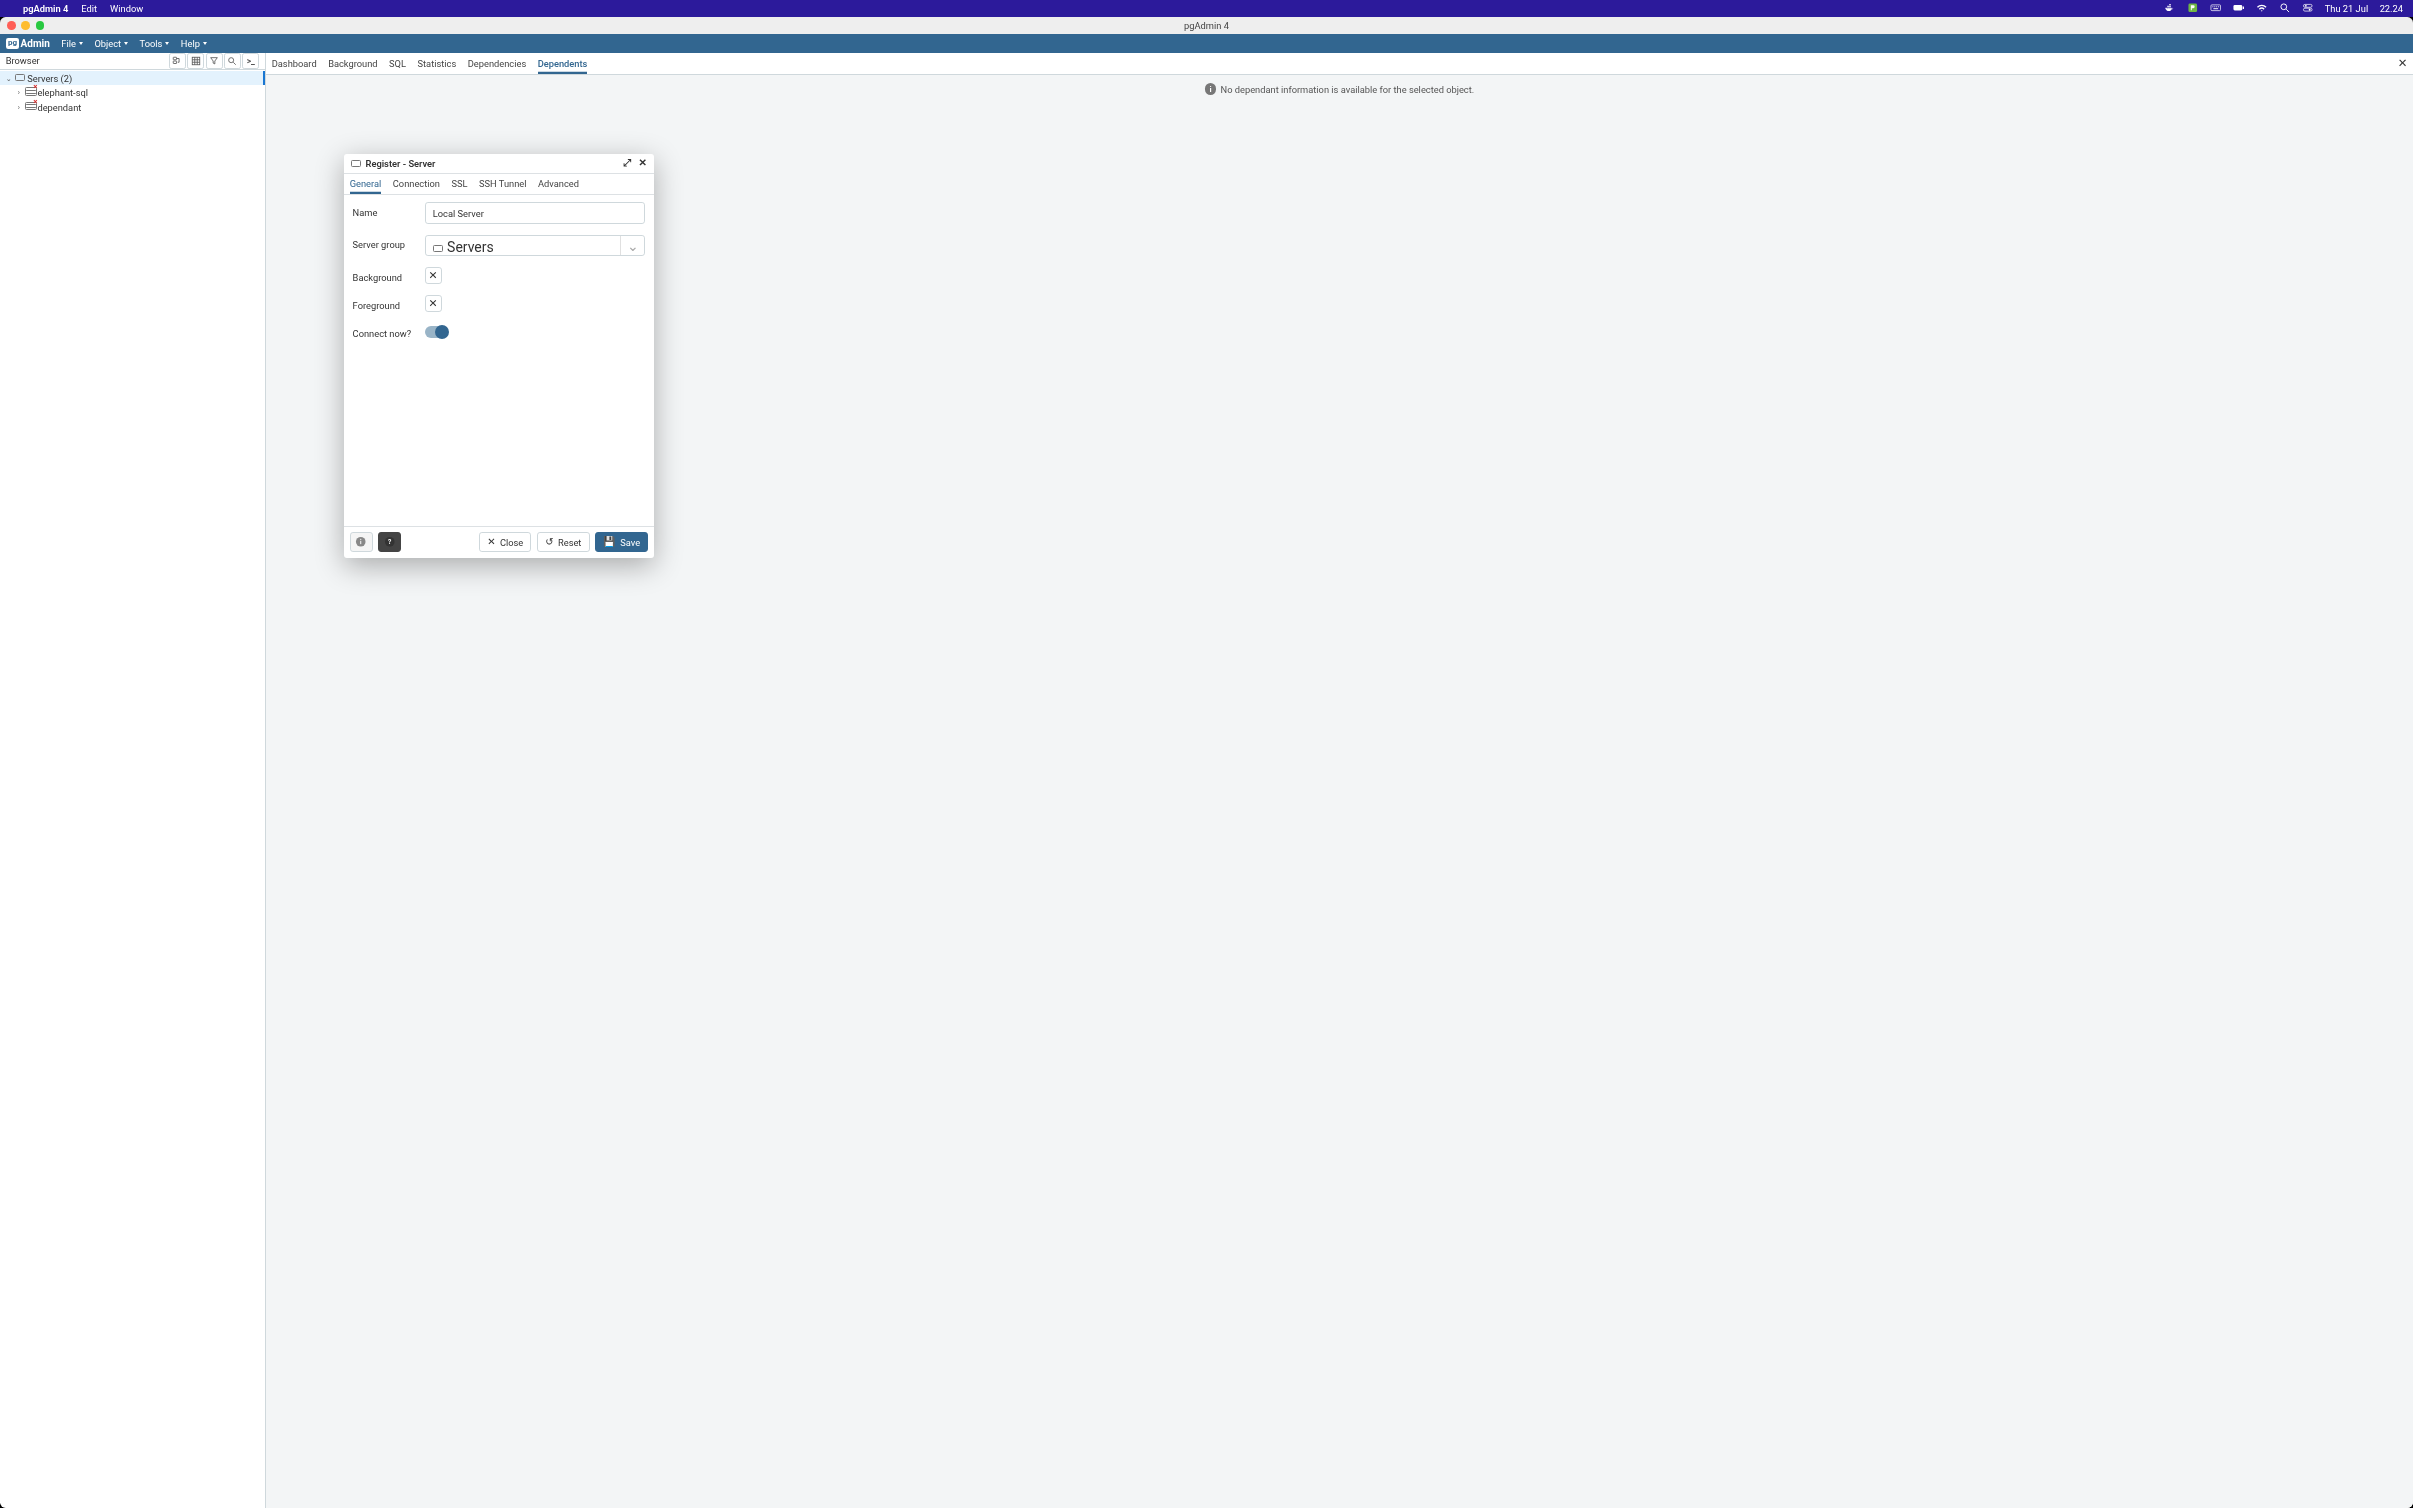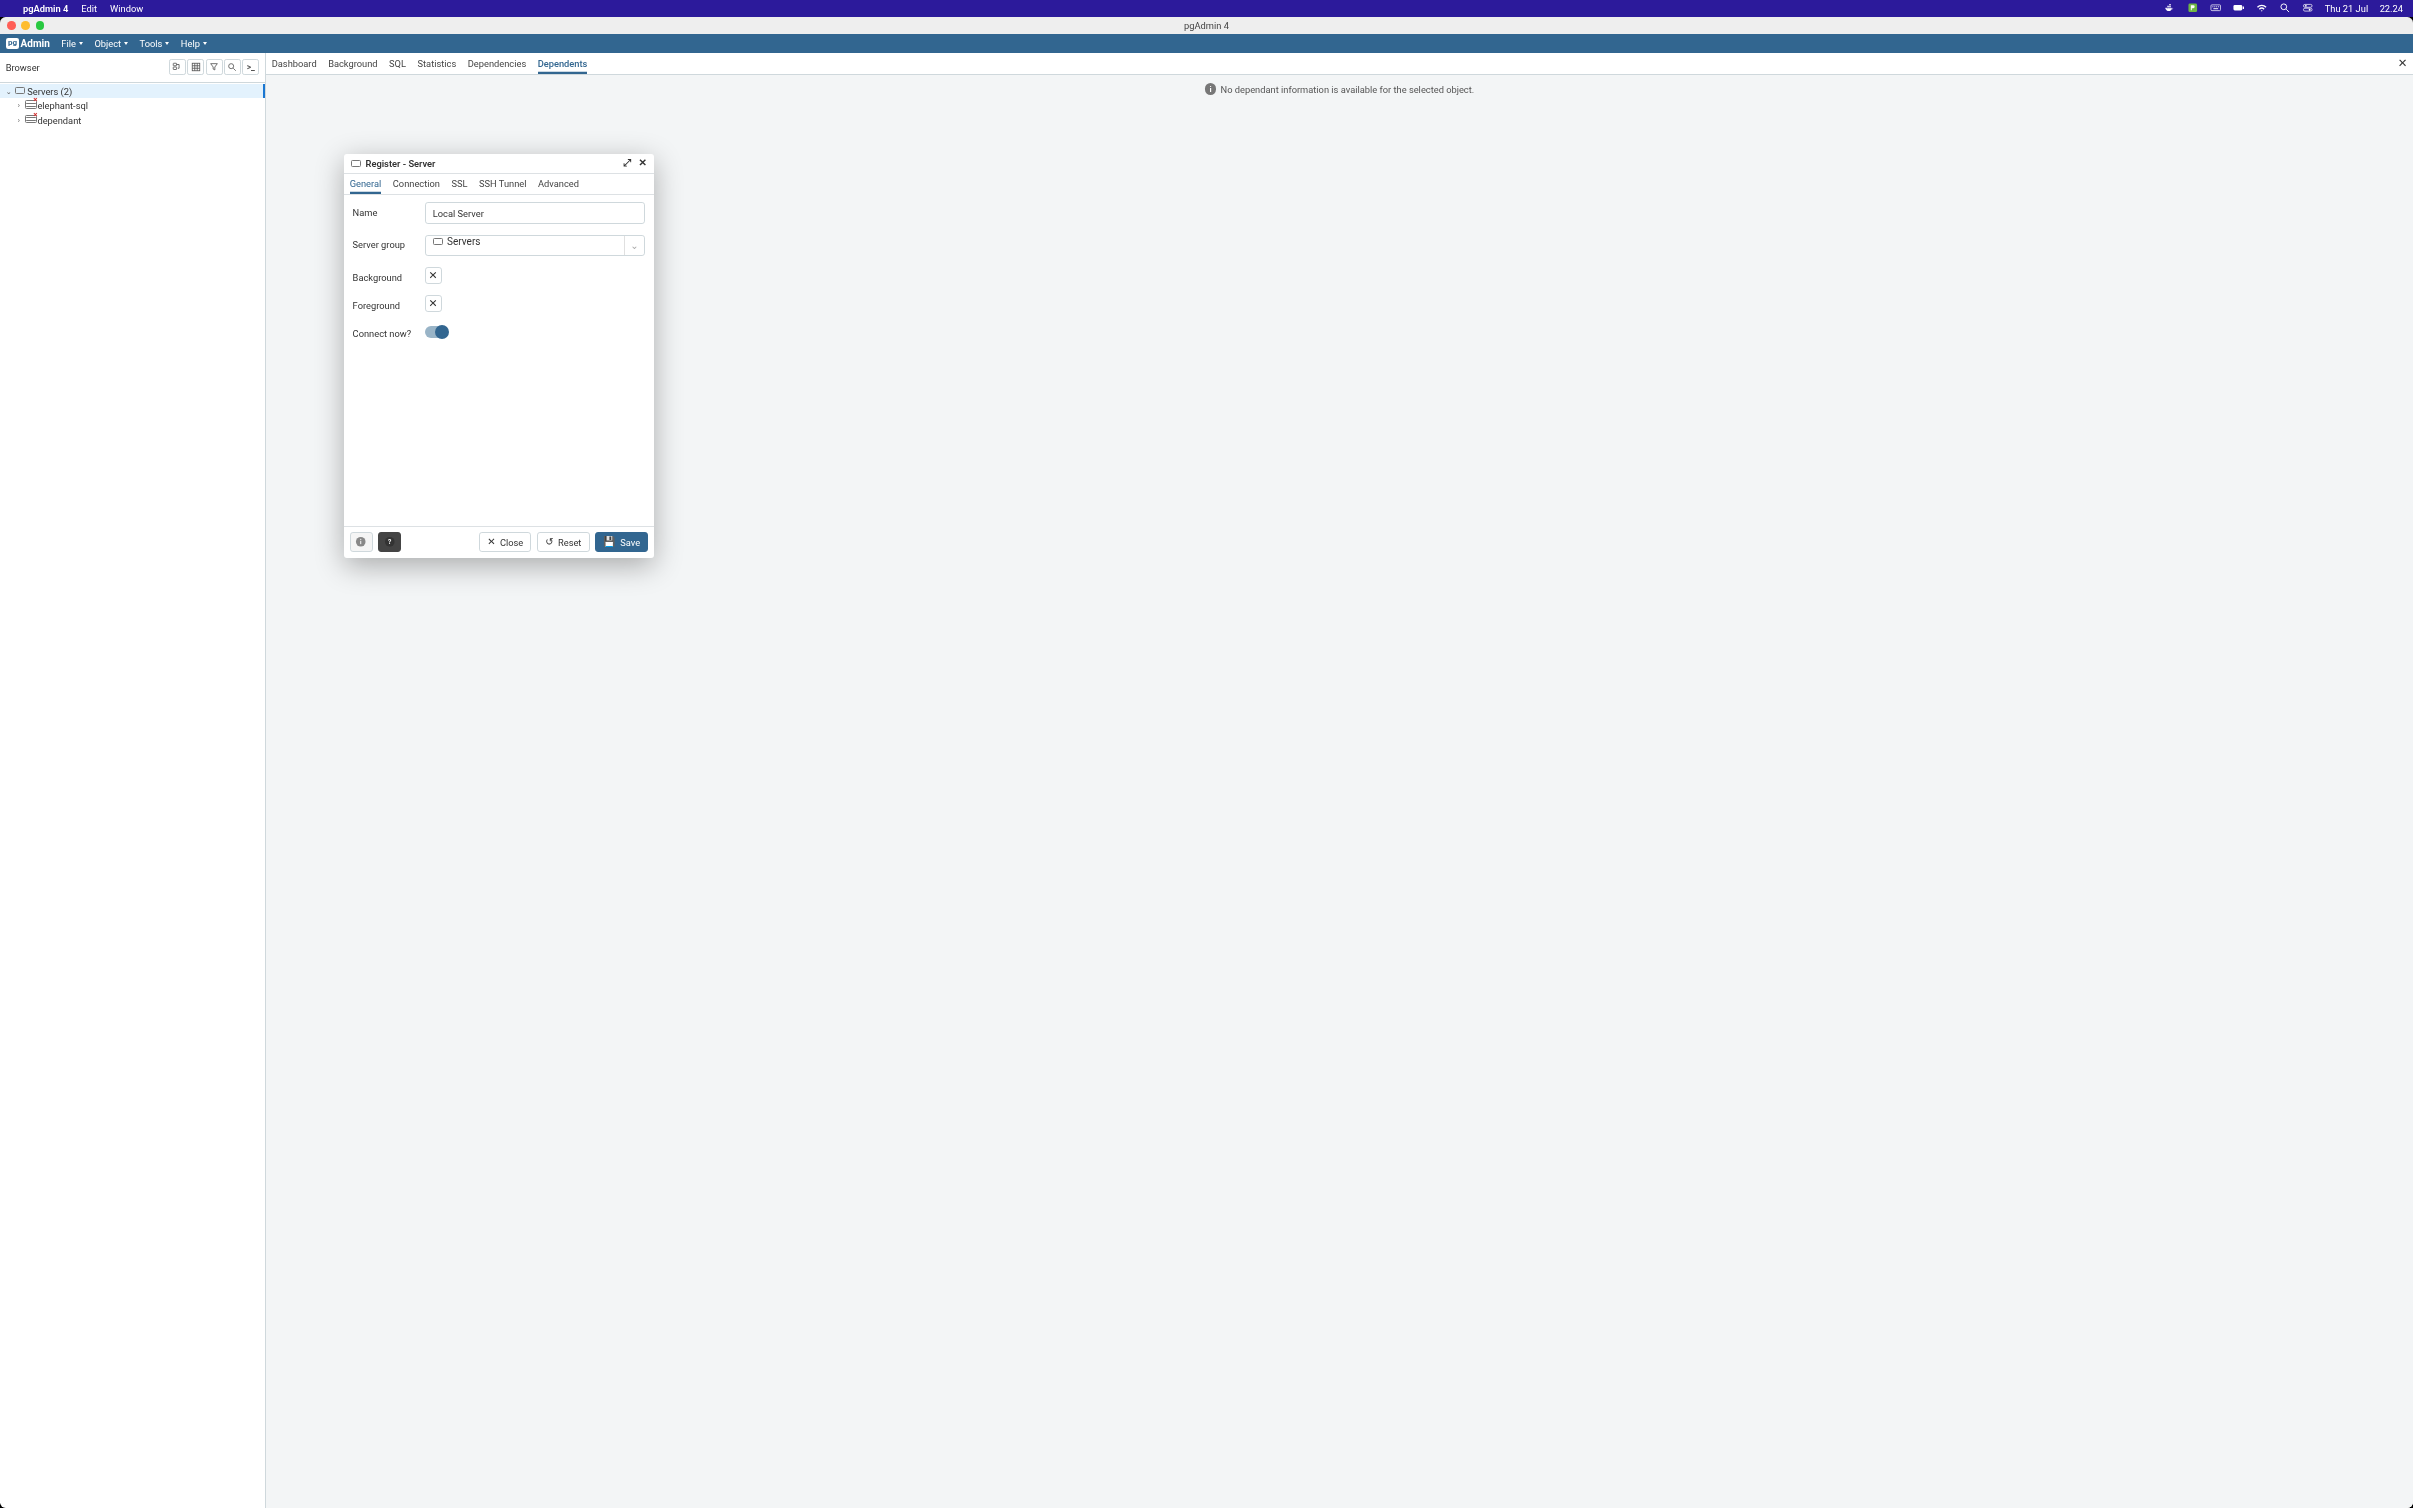--- a/index.html
+++ b/index.html
@@ -23,21 +23,21 @@
 .app-toolbar{height:18.7px;background:#326690;color:#fff;display:flex;align-items:center;padding:0 5.7px;font-size:9.3px;gap:11.5px}
 .pg-logo{display:flex;align-items:center;gap:1.4px;font-size:10px}
 .pg-logo .pg-badge{background:#fff;color:#326690;font-weight:700;font-size:8px;padding:1.4px 2.2px;border-radius:2.2px;line-height:1}
 .pg-logo .admin{font-weight:700}
 .menu-item{display:flex;align-items:center;gap:3px;cursor:default}
 .caret-d{width:0;height:0;border-left:2.9px solid transparent;border-right:2.9px solid transparent;border-top:3.6px solid #fff}
 
 .content{flex:1;display:flex;background:#fff;border-bottom-left-radius:5.7px;border-bottom-right-radius:5.7px;overflow:hidden}
 
 .sidebar{width:266px;border-right:0.7px solid #cfd8dc;display:flex;flex-direction:column;font-size:9.3px}
-.sidebar-header{height:30px;display:flex;align-items:center;padding:0 5.7px;border-bottom:0.7px solid #cfd8dc}
+.sidebar-header{height:17px;display:flex;align-items:center;padding:0 5.7px;border-bottom:0.7px solid #cfd8dc}
 .sidebar-title{flex:1;color:#333}
 .sb-icons{display:flex;gap:1.4px}
 .sb-btn{width:17px;height:16px;border:0.7px solid #cfd8dc;border-radius:2.2px;display:flex;align-items:center;justify-content:center;background:#fff;font-size:8.6px;color:#555}
 .tree{padding-top:1.4px}
 .tree-row{display:flex;align-items:center;height:14.4px;padding-left:2.9px;cursor:default}
 .tree-row.selected{background:#e3f2fd;border-right:2.2px solid #1976d2}
 .tree-row .chev{width:11.5px;text-align:center;color:#555;font-size:7.2px}
 .tree-row .icon{width:11.5px;text-align:center;font-size:8.6px}
 .tree-row .lbl{padding-left:1.4px;color:#333}
 .server-ico{display:inline-block;width:10px;height:8.6px;position:relative}
@@ -58,21 +58,21 @@
 .modal-header{height:20px;border-bottom:0.7px solid #dde1e4;display:flex;align-items:center;padding:0 7.2px;font-size:9.3px;font-weight:600;color:#333;gap:4.3px}
 .modal-header .mh-right{margin-left:auto;display:flex;gap:7.2px;font-size:10px}
 .modal-tabs{height:21.5px;border-bottom:0.7px solid #dde1e4;display:flex;align-items:stretch;padding:0 5.7px;gap:11.5px;font-size:9.3px;color:#444}
 .mtab{display:flex;align-items:center;cursor:default}
 .mtab.active{color:#326690;font-weight:400;box-shadow:inset 0 -2.2px 0 #326690}
 .modal-body{flex:1;padding:7.2px 8.6px;font-size:9.3px;overflow:auto}
 .form-row{display:flex;align-items:flex-start;margin-bottom:11px}
 .form-label{width:72px;color:#333;padding-top:4.3px}
 .form-control{flex:1}
 .text-input{width:100%;height:21.5px;border:0.7px solid #cfd8dc;border-radius:2.9px;padding:0 7.2px;font-size:9.3px;color:#333}
-.select{width:100%;height:21.5px;border:0.7px solid #cfd8dc;border-radius:2.9px;display:flex;align-items:flex-start;padding:0 7.2px;font-size:10px;color:#333;position:relative}
+.select{width:100%;height:21.5px;border:0.7px solid #cfd8dc;border-radius:2.9px;display:flex;align-items:flex-end;padding:0 7.2px;font-size:14px;color:#333;position:relative}
 .select .sel-caret{position:absolute;right:5.7px;color:#aaa;border-left:0.7px solid #e0e0e0;padding-left:5.7px;height:100%;display:flex;align-items:center}
 .color-clear{width:17px;height:17px;border:0.7px solid #cfd8dc;border-radius:2.9px;display:flex;align-items:center;justify-content:center;font-size:10.8px;color:#333;background:#fff}
 .toggle{width:23px;height:11.5px;border-radius:7.2px;background:#99b4c7;position:relative}
 .toggle .knob{position:absolute;right:-1.4px;top:-1.4px;width:14.4px;height:14.4px;border-radius:50%;background:#326690}
 textarea.text-input{height:50px;padding:5.7px 7.2px;resize:both}
 .modal-footer{height:32px;border-top:0.7px solid #dde1e4;display:flex;align-items:center;padding:0 5.7px;gap:5.7px}
 .round-btn{width:23px;height:20px;border:0.7px solid #cfd8dc;border-radius:2.9px;background:#f5f5f5;display:flex;align-items:center;justify-content:center;color:#333;font-size:10px}
 .round-btn.dark{background:#444;color:#fff;border-color:#444}
 .footer-btns{margin-left:auto;display:flex;gap:5.7px}
 .btn{height:20px;border:0.7px solid #cfd8dc;border-radius:2.9px;background:#fff;padding:0 7.2px;display:flex;align-items:center;gap:4.3px;font-size:9.3px;color:#333}

